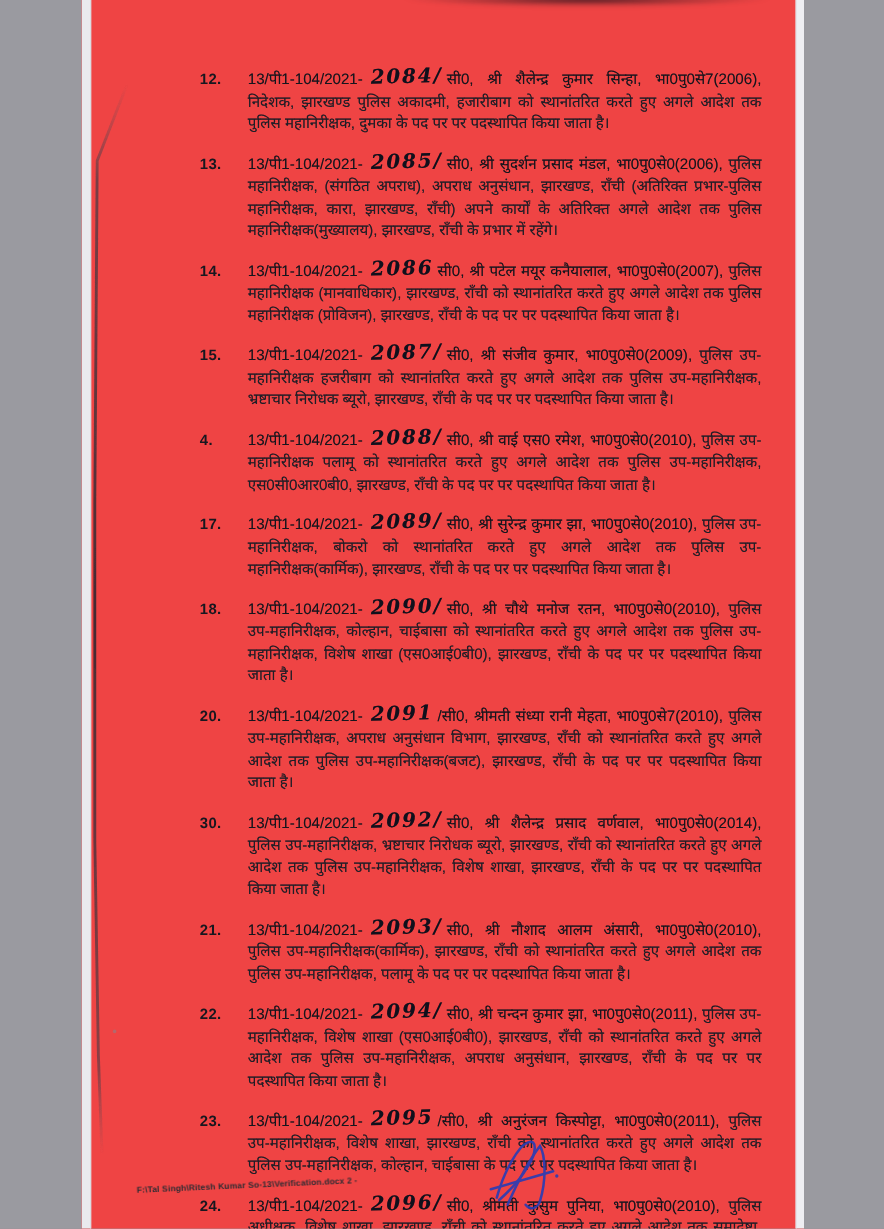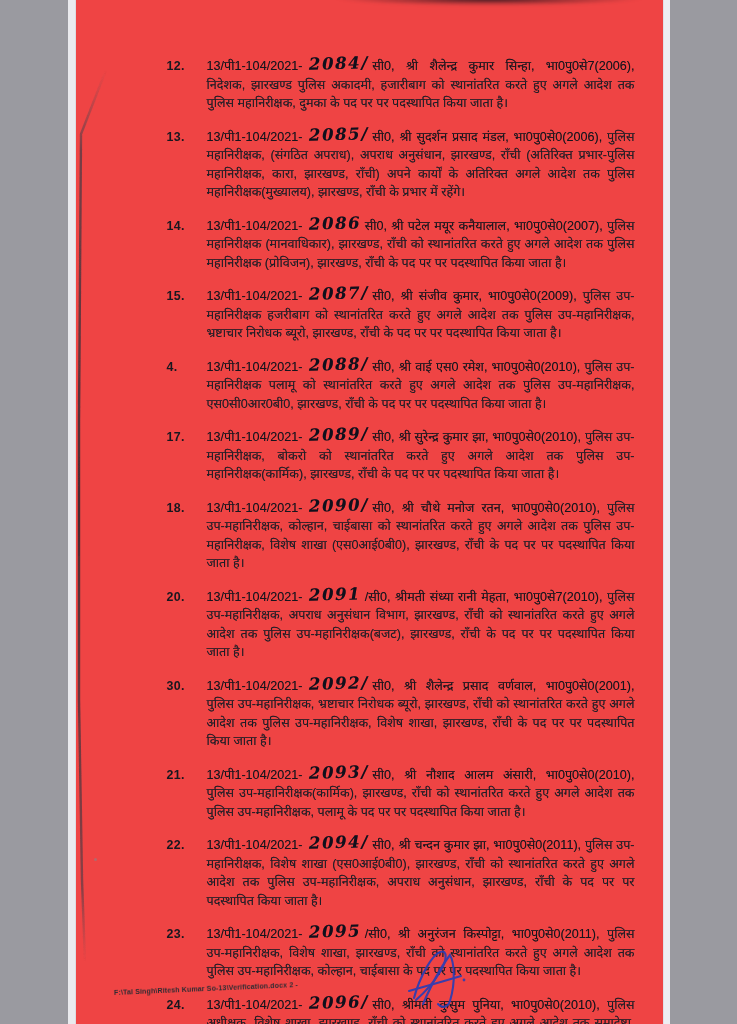--- a/index.html
+++ b/index.html
@@ -119,21 +119,21 @@
       <p class="item-text"><span class="b">13/पी1-104/2021-</span><span class="hw">2090/</span><span class="b">सी0,</span> <span class="b">श्री चौथे मनोज रतन, भा0पु0से0(2010),</span> <span>पुलिस उप-महानिरीक्षक, कोल्हान, चाईबासा को स्थानांतरित करते हुए अगले आदेश तक पुलिस उप-महानिरीक्षक, विशेष शाखा (एस0आई0बी0), झारखण्ड, राँची के पद पर पर पदस्थापित किया जाता है।</span></p>
     </div>
 
     <div class="order-item">
       <span class="item-no">20.</span>
       <p class="item-text"><span class="b">13/पी1-104/2021-</span><span class="hw">2091</span><span class="b">/सी0,</span> <span class="b">श्रीमती संध्या रानी मेहता, भा0पु0से7(2010),</span> <span>पुलिस उप-महानिरीक्षक, अपराध अनुसंधान विभाग, झारखण्ड, राँची को स्थानांतरित करते हुए अगले आदेश तक पुलिस उप-महानिरीक्षक(बजट), झारखण्ड, राँची के पद पर पर पदस्थापित किया जाता है।</span></p>
     </div>
 
     <div class="order-item">
       <span class="item-no">30.</span>
-      <p class="item-text"><span class="b">13/पी1-104/2021-</span><span class="hw">2092/</span><span class="b">सी0,</span> <span class="b">श्री शैलेन्द्र प्रसाद वर्णवाल, भा0पु0से0(2001),</span> <span>पुलिस उप-महानिरीक्षक, भ्रष्टाचार निरोधक ब्यूरो, झारखण्ड, राँची को स्थानांतरित करते हुए अगले आदेश तक पुलिस उप-महानिरीक्षक, विशेष शाखा, झारखण्ड, राँची के पद पर पर पदस्थापित किया जाता है।</span></p>
+      <p class="item-text"><span class="b">13/पी1-104/2021-</span><span class="hw">2092/</span><span class="b">सी0,</span> <span class="b">श्री शैलेन्द्र प्रसाद वर्णवाल, भा0पु0से0(2014),</span> <span>पुलिस उप-महानिरीक्षक, भ्रष्टाचार निरोधक ब्यूरो, झारखण्ड, राँची को स्थानांतरित करते हुए अगले आदेश तक पुलिस उप-महानिरीक्षक, विशेष शाखा, झारखण्ड, राँची के पद पर पर पदस्थापित किया जाता है।</span></p>
     </div>
 
     <div class="order-item">
       <span class="item-no">21.</span>
       <p class="item-text"><span class="b">13/पी1-104/2021-</span><span class="hw">2093/</span><span class="b">सी0,</span> <span class="b">श्री नौशाद आलम अंसारी, भा0पु0से0(2010),</span> <span>पुलिस उप-महानिरीक्षक(कार्मिक), झारखण्ड, राँची को स्थानांतरित करते हुए अगले आदेश तक पुलिस उप-महानिरीक्षक, पलामू के पद पर पर पदस्थापित किया जाता है।</span></p>
     </div>
 
     <div class="order-item">
       <span class="item-no">22.</span>
       <p class="item-text"><span class="b">13/पी1-104/2021-</span><span class="hw">2094/</span><span class="b">सी0,</span> <span class="b">श्री चन्दन कुमार झा, भा0पु0से0(2011),</span> <span>पुलिस उप-महानिरीक्षक, विशेष शाखा (एस0आई0बी0), झारखण्ड, राँची को स्थानांतरित करते हुए अगले आदेश तक पुलिस उप-महानिरीक्षक, अपराध अनुसंधान, झारखण्ड, राँची के पद पर पर पदस्थापित किया जाता है।</span></p>

